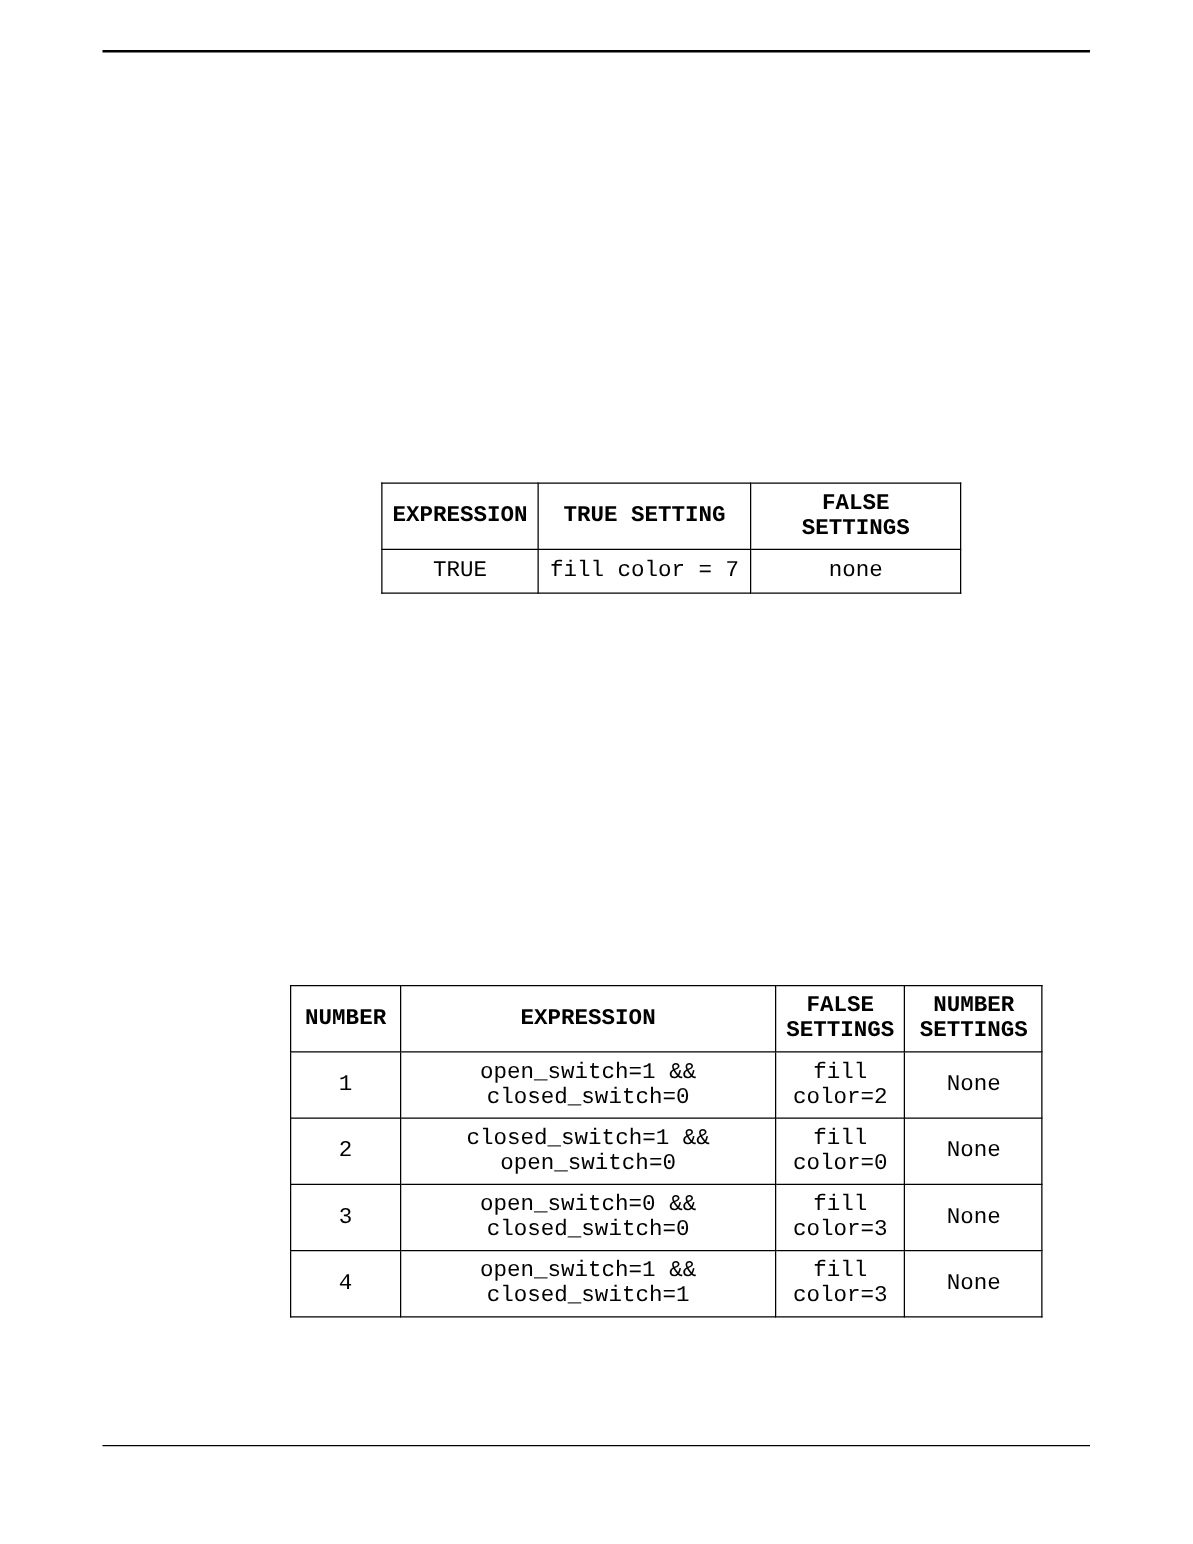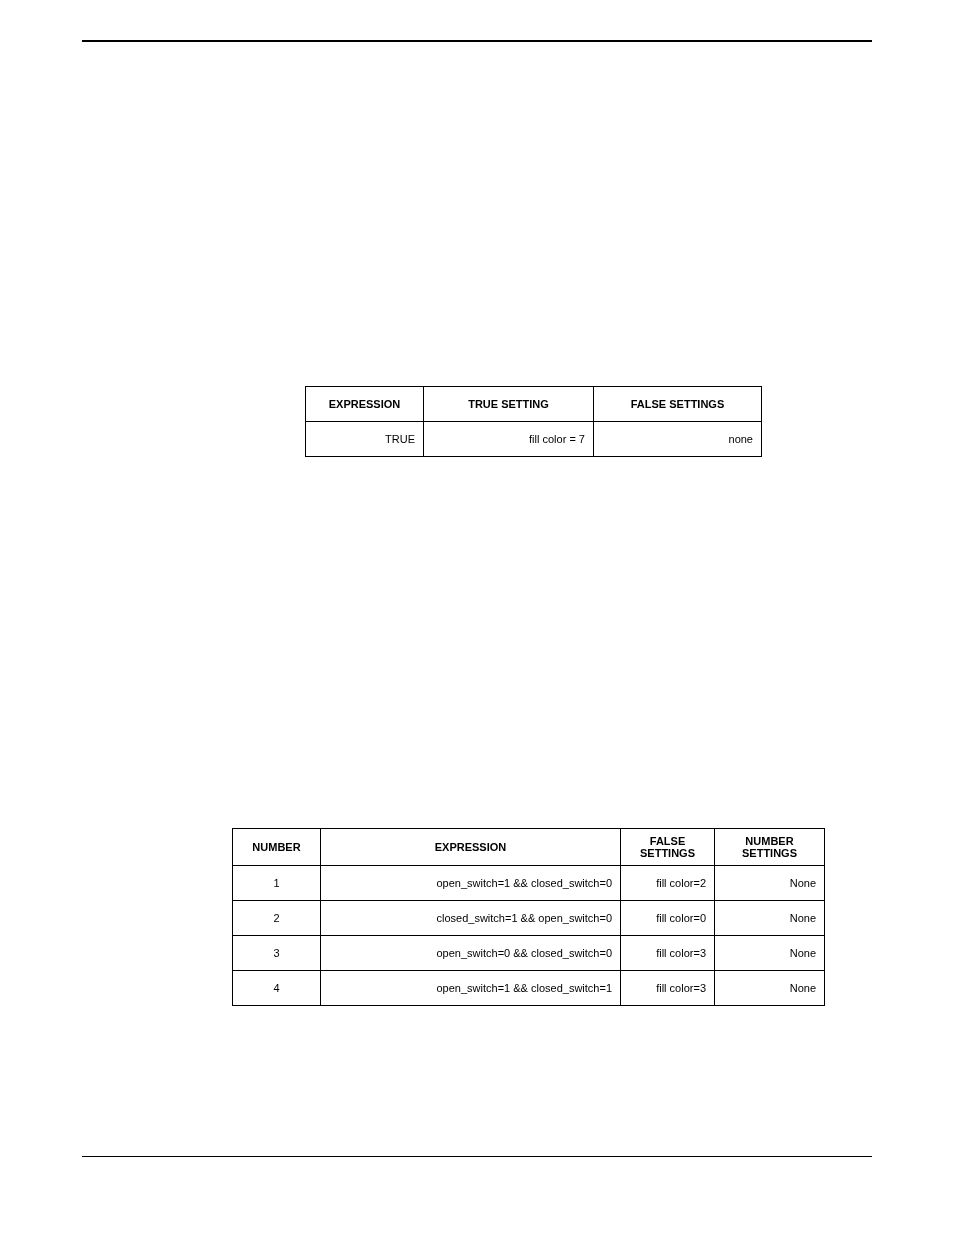--- a/index.html
+++ b/index.html
@@ -22,51 +22,52 @@
   }
   .bottom-rule {
     position: absolute;
     left: 82px;
     right: 82px;
     bottom: 78px;
     border-top: 1px solid #000;
   }
   table {
     border-collapse: collapse;
-    font-size: 11px;
+    font-size: 18px;
+    font-family: Liberation Mono, monospace;
   }
   table.t1, table.t2 {
     border: 1.5px solid #000;
   }
   table.t1 th, table.t1 td,
   table.t2 th, table.t2 td {
     border: 1px solid #000;
     padding: 6px 8px;
     height: 22px;
   }
   table.t1 th, table.t2 th {
     font-weight: bold;
     text-align: center;
     vertical-align: middle;
   }
   table.t1 td, table.t2 td {
-    text-align: right;
+    text-align: center;
     vertical-align: middle;
   }
   table.t2 td.center {
     text-align: center;
   }
   .table1-wrap {
     position: absolute;
     top: 386px;
     left: 305px;
   }
   .table2-wrap {
     position: absolute;
-    top: 828px;
+    top: 788px;
     left: 232px;
   }
   
   .t1 col.c1 { width: 118px; }
   .t1 col.c2 { width: 170px; }
   .t1 col.c3 { width: 168px; }
   
   .t2 col.c1 { width: 88px; }
   .t2 col.c2 { width: 300px; }
   .t2 col.c3 { width: 94px; }

